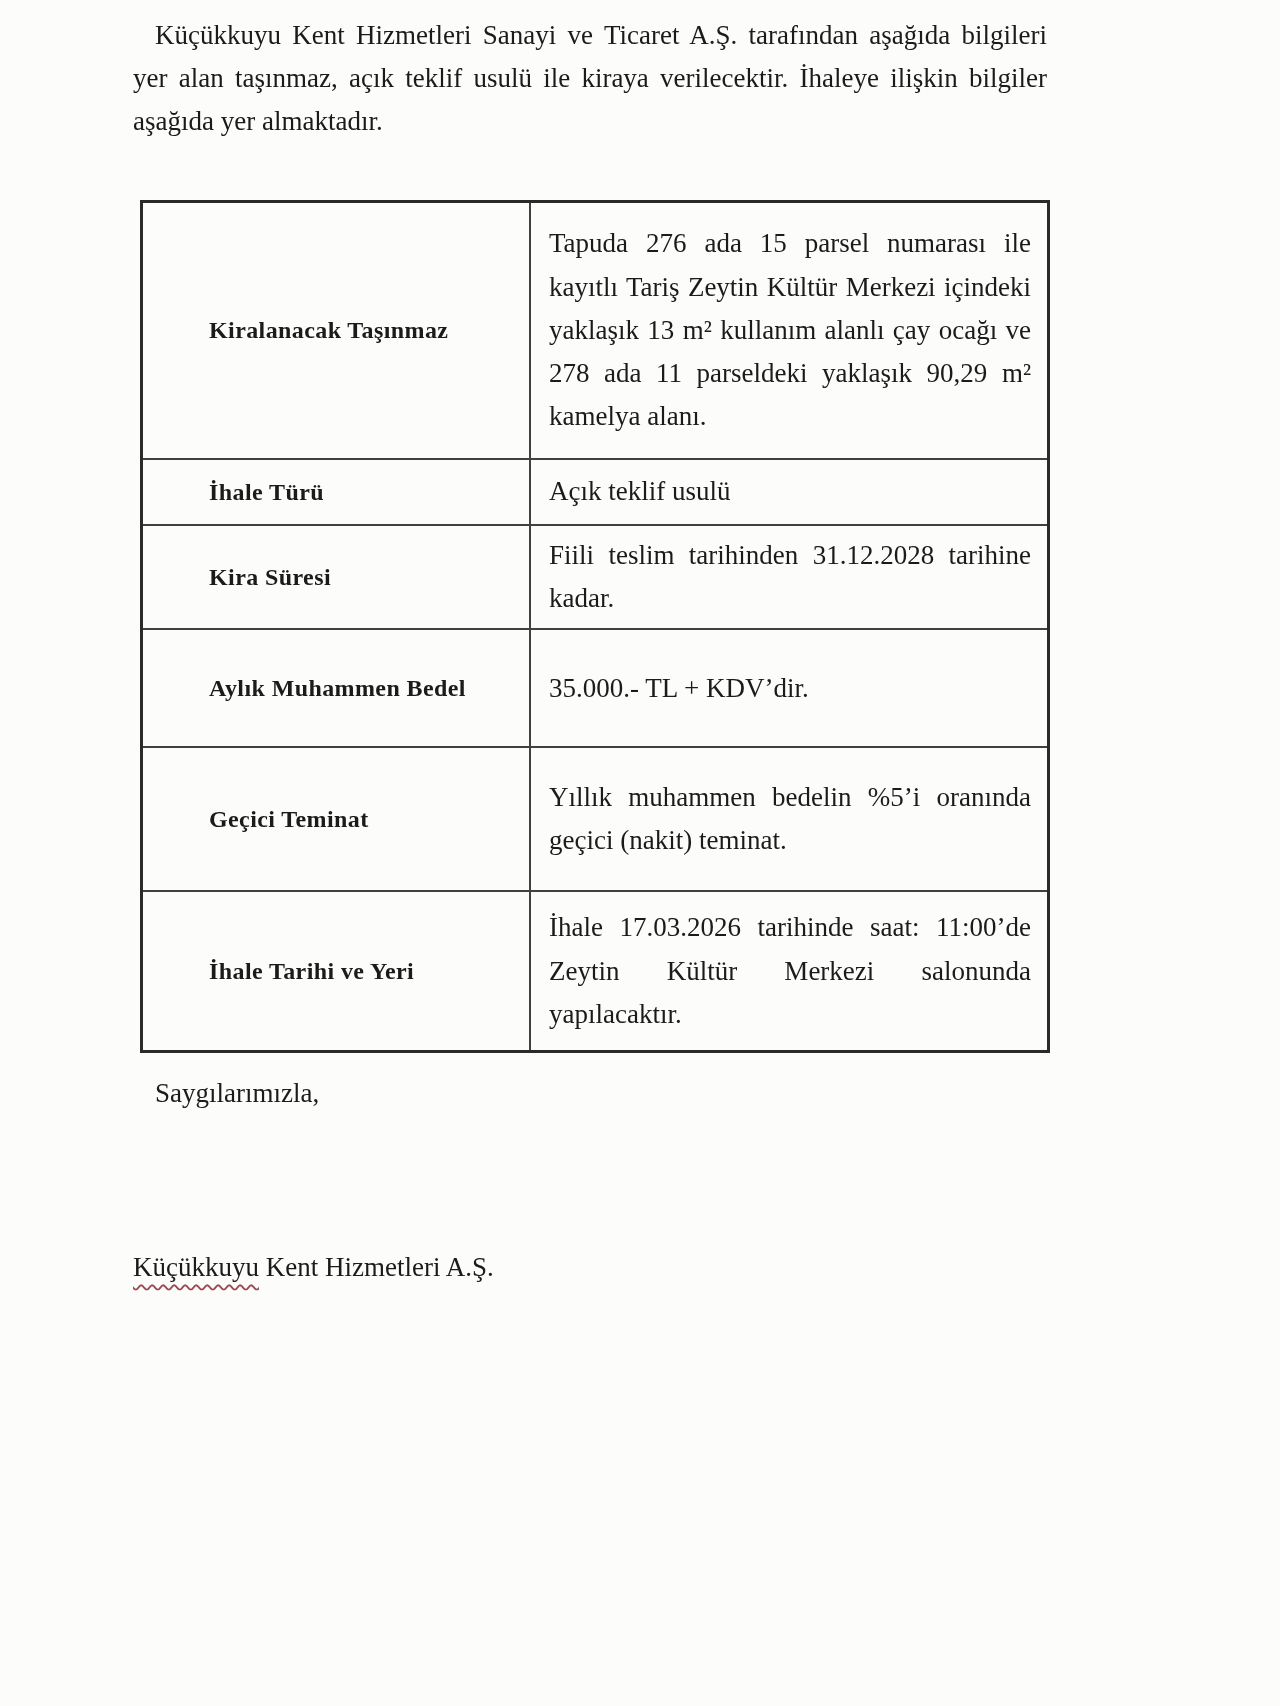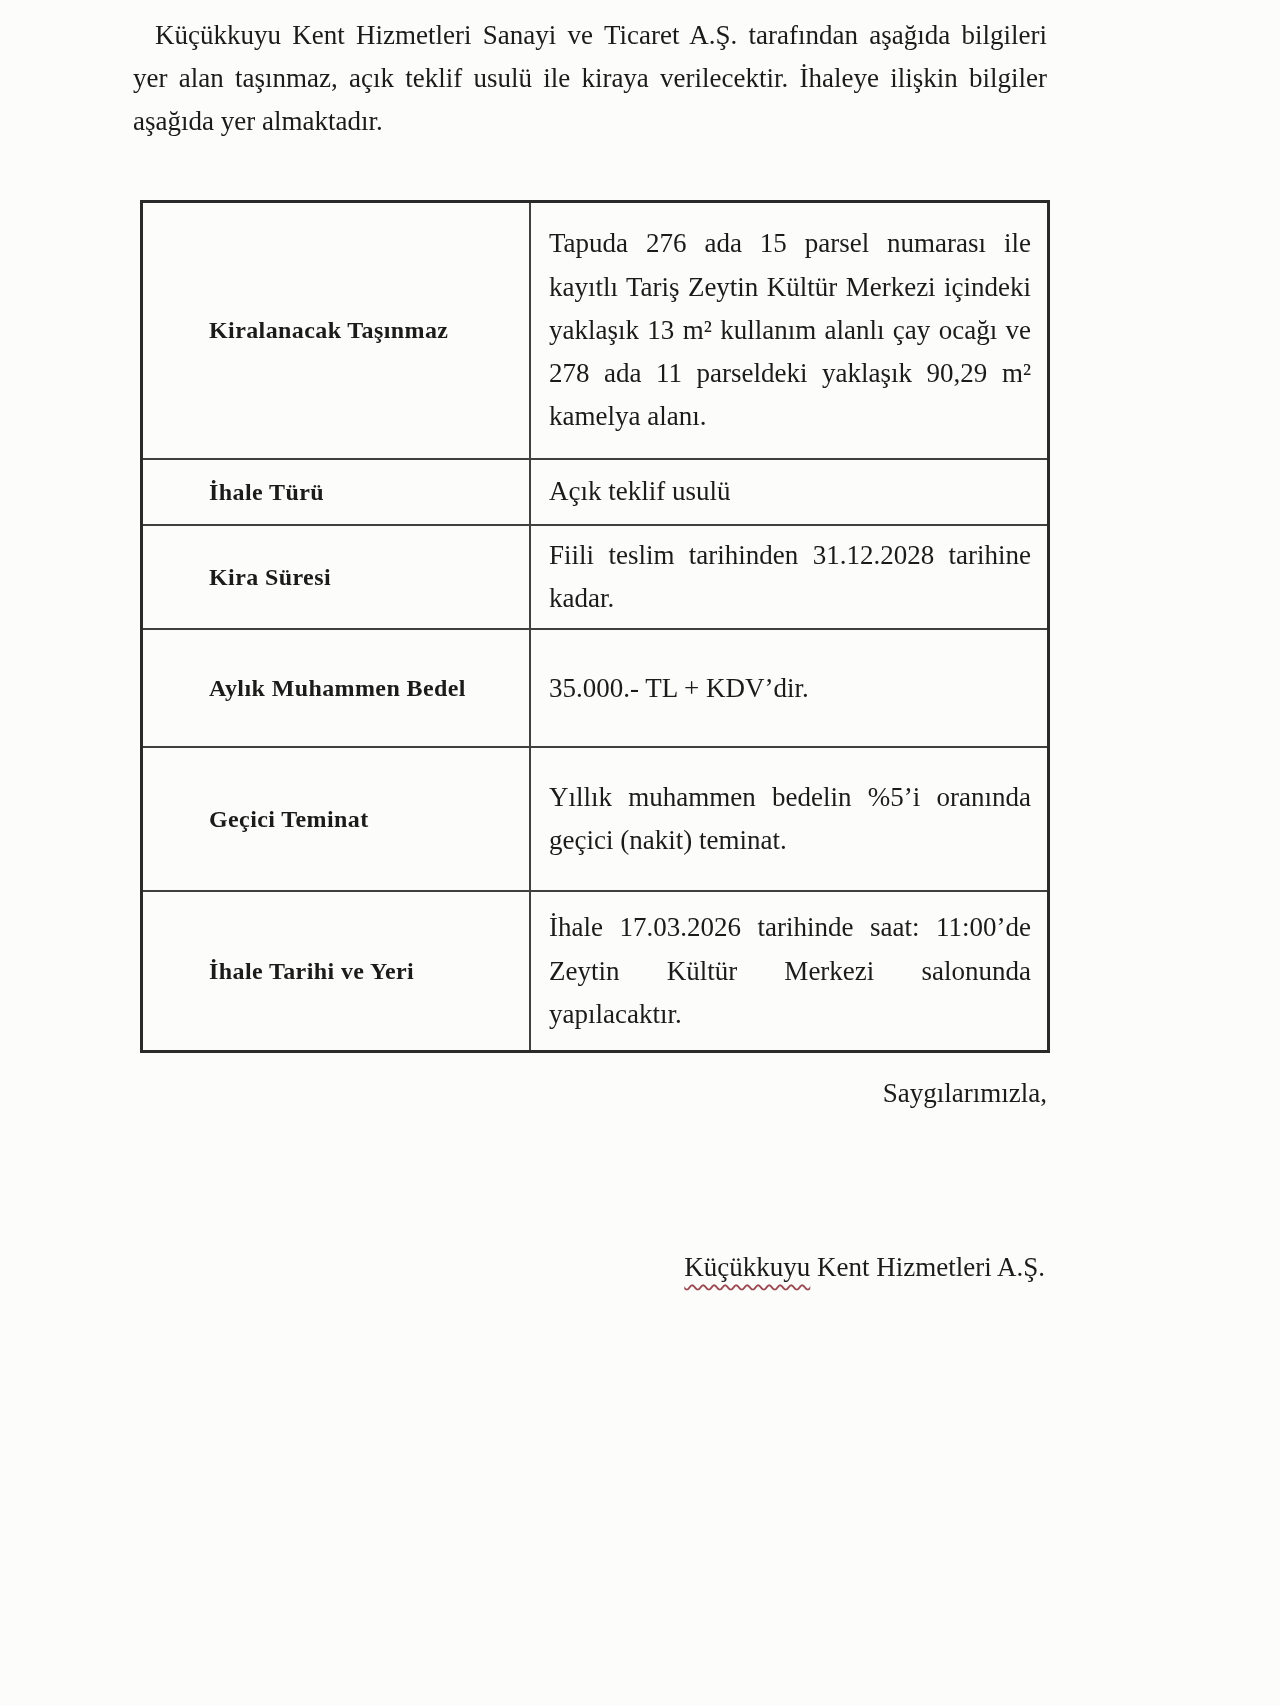--- a/index.html
+++ b/index.html
@@ -28,21 +28,21 @@
   .intro {
     line-height: 1.6;
   }
   .body-para {
     line-height: 1.8;
   }
   .p2 { margin-top: 60px; }
   .p3 { margin-top: 14px; }
   .closing {
     margin-top: 16px;
-    text-align: right;
+    text-align: left;
   }
   table.tender {
     border-collapse: collapse;
     table-layout: fixed;
     width: 910px;
     margin: 56px 0 0 7px;
     border: 3px solid #2a2a2a;
   }
   table.tender td {
     border: 2px solid #404040;
@@ -65,21 +65,21 @@
     line-height: 1.6;
   }
   tr.r1 { height: 258px; }
   tr.r2 { height: 66px; }
   tr.r3 { height: 94px; }
   tr.r4 { height: 118px; }
   tr.r5 { height: 144px; }
   tr.r6 { height: 160px; }
   .signature {
     margin-top: 128px;
-    text-align: right;
+    text-align: left;
     padding-right: 2px;
     line-height: 1.6;
   }
   .sig-underlined {
     text-decoration: underline;
     text-decoration-style: wavy;
     text-decoration-color: #9c4a52;
     text-decoration-thickness: 2px;
     text-underline-offset: 8px;
   }

